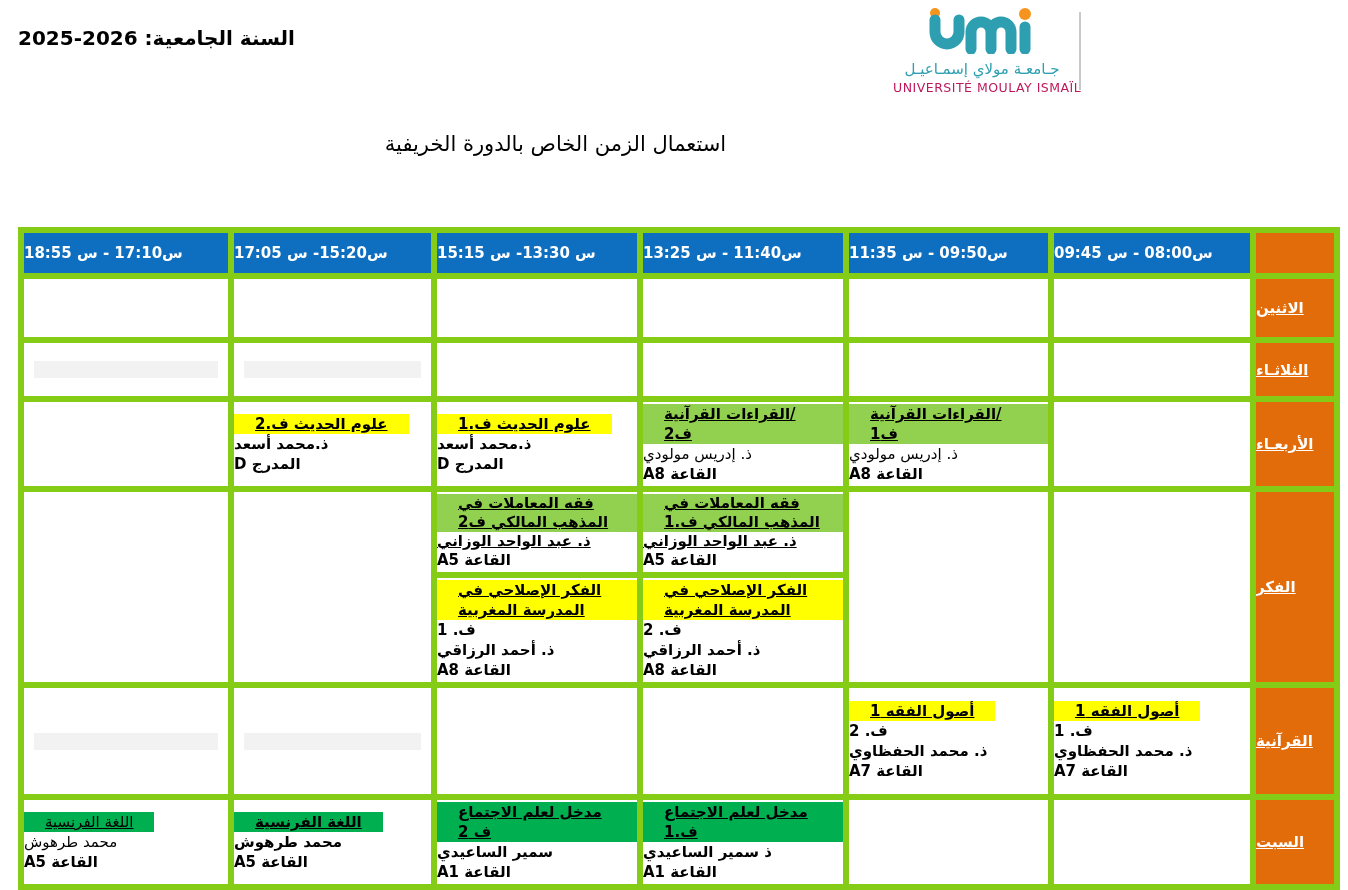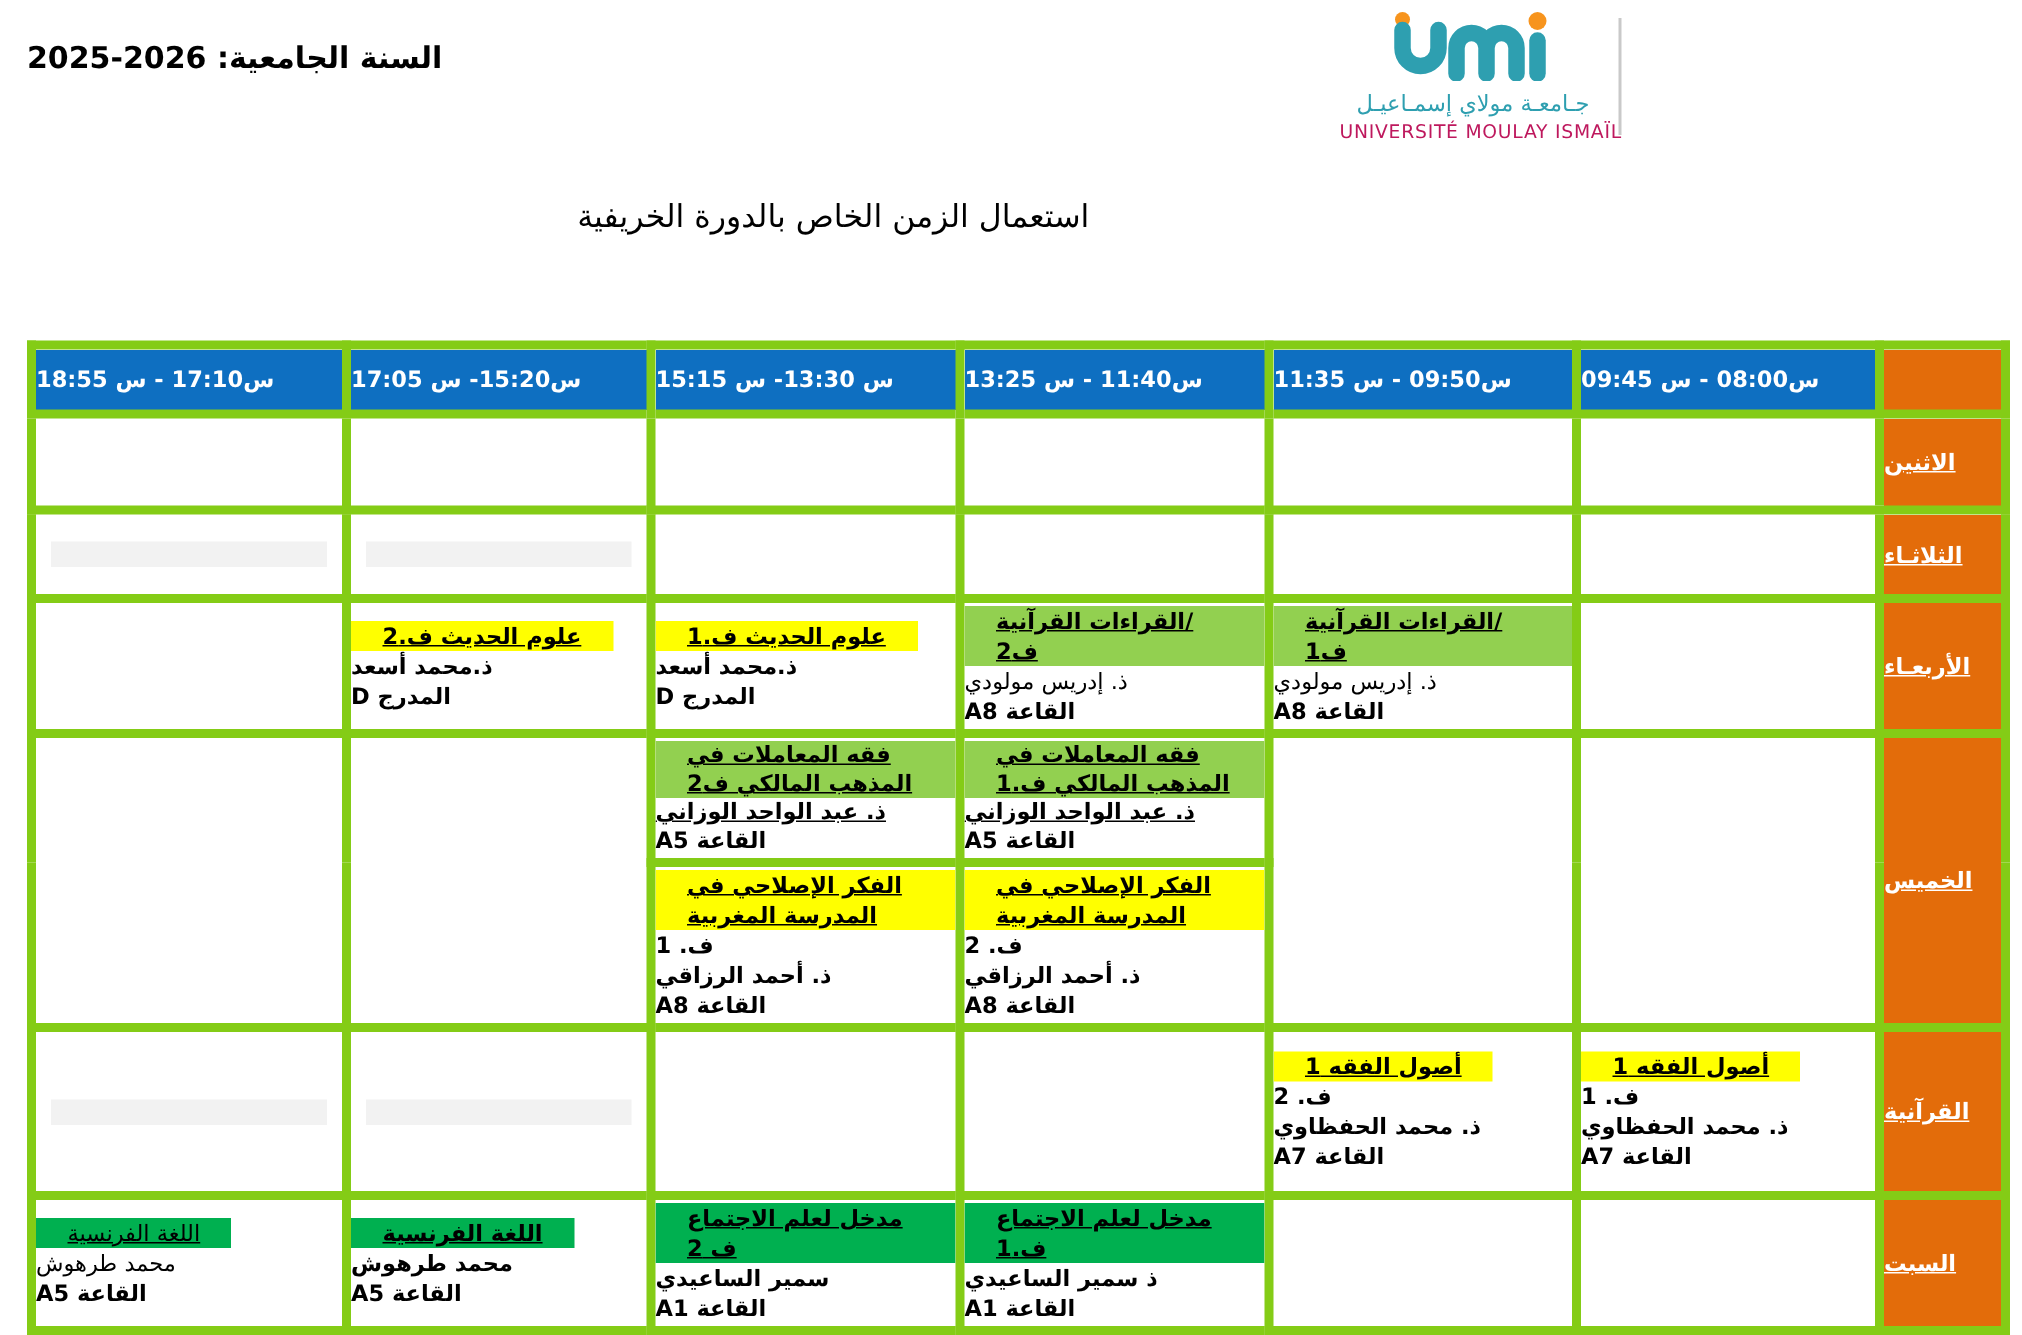--- a/index.html
+++ b/index.html
@@ -149,21 +149,21 @@
       <div class="crs">
         <div><span class="hl hl-y">علوم الحديث ف.2</span></div>
         <div class="tch">ذ.محمد أسعد</div>
         <div class="room">المدرج D</div>
       </div>
     </td>
     <td></td>
   </tr>
 
   <tr style="height:86px">
-    <td class="day" rowspan="2">الخميس</td>
+    <td class="day" rowspan="2">الفكر</td>
     <td rowspan="2"></td>
     <td rowspan="2"></td>
     <td>
       <div class="crs tight">
         <div><span class="hl hl-gl">فقه المعاملات في المذهب المالكي ف.1</span></div>
         <div class="tch ul">ذ. عبد الواحد الوزاني</div>
         <div class="room">القاعة A5</div>
       </div>
     </td>
     <td>

